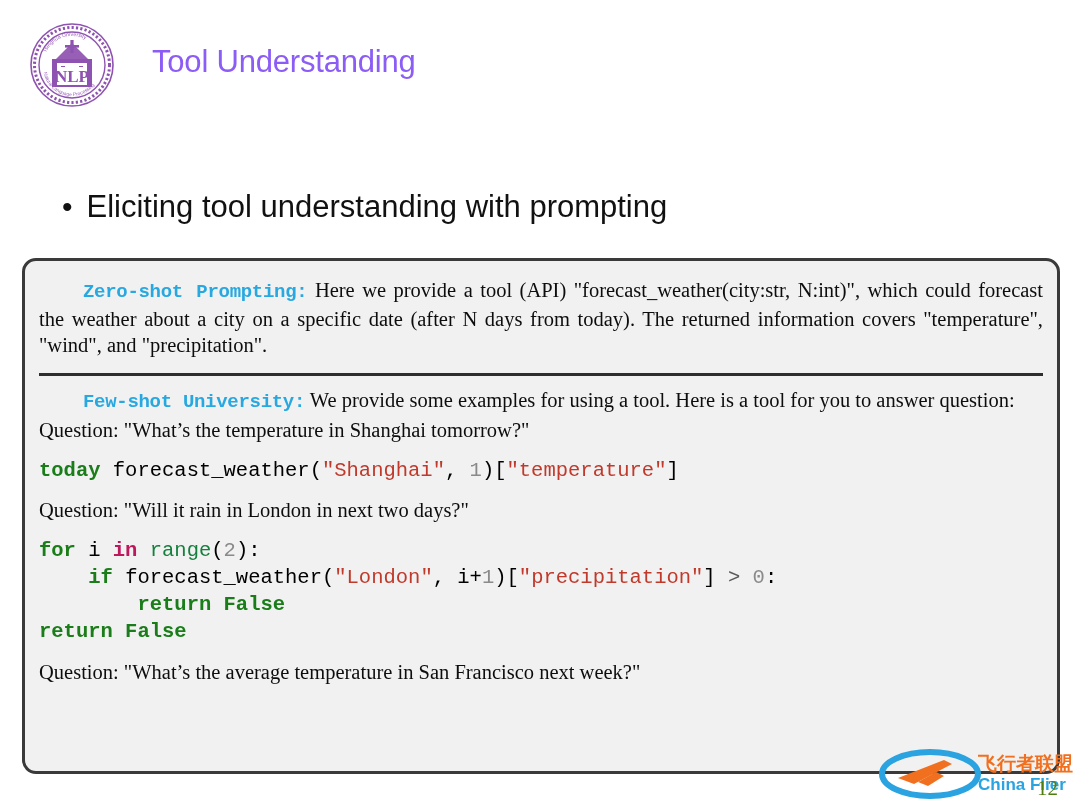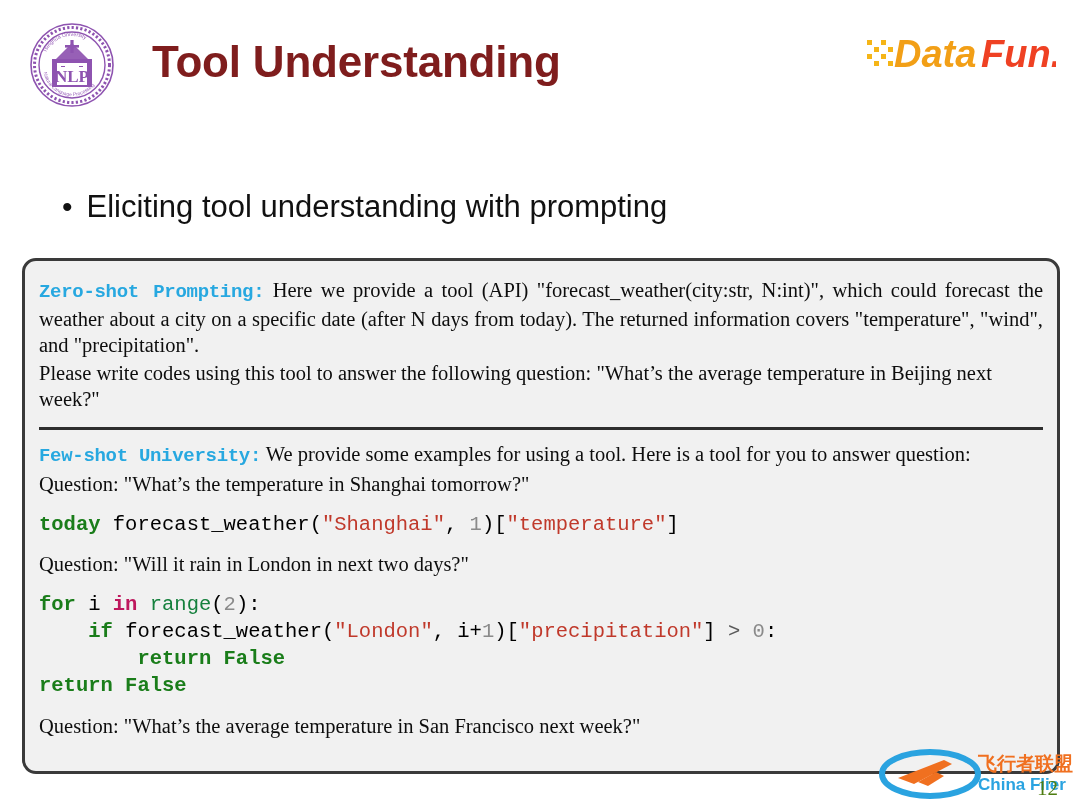--- a/index.html
+++ b/index.html
@@ -12,22 +12,22 @@
   .slide { position: relative; width: 1080px; height: 810px; background: #fff; }
 
   
   .header { position: absolute; left: 0; top: 0; width: 1080px; height: 130px; }
 
   .nlp-logo { position: absolute; left: 26px; top: 21px; width: 92px; height: 88px; }
   .nlp-logo svg { display: block; width: 92px; height: 88px; }
 
   .slide-title {
     position: absolute; left: 152px; top: 30px;
-    font-size: 44px; line-height: 64px;
-    color: #7f1d1d; font-weight: 700;
+    font-size: 31px; line-height: 64px;
+    color: #8b5cf6; font-weight: 400;
     letter-spacing: -0.2px;
     white-space: nowrap;
   }
 
   .datafun-logo { position: absolute; left: 866px; top: 30px; width: 190px; height: 48px; }
   .datafun-logo svg { display: block; width: 190px; height: 48px; }
 
   
   .bullet-row {
     position: absolute; left: 62px; top: 187px;
@@ -60,20 +60,21 @@
     margin: 0;
   }
   .para.nojustify { text-align: left; }
 
   .lead {
     font-family: "Liberation Mono", monospace;
     font-weight: bold;
     font-size: 19px;
     color: #27a8e0;
     letter-spacing: -0.3px;
+    margin-left: 44px;
   }
 
   .divider {
     height: 0; border: 0;
     border-top: 3px solid #2e2e2e;
     margin: 14px 0 11px 0;
   }
 
   .p-zero-1 { margin-top: 2px; }
   .p-zero-2 { margin-top: 1px; }
@@ -150,52 +151,34 @@
           <textPath href="#arcTop" startOffset="14%">Tsinghua University</textPath>
         </text>
         <text font-family="'Liberation Sans', sans-serif" font-size="5" fill="#9a63ba">
           <textPath href="#arcBot" startOffset="6%">Natural Language Processing</textPath>
         </text>
       </svg>
     </div>
 
     <div class="slide-title">Tool Understanding</div>
 
-    <div class="datafun-logo">
-      <svg viewBox="0 0 190 48" xmlns="http://www.w3.org/2000/svg">
-
-        <g fill="#f5b517">
-          <rect x="1" y="10" width="5" height="5"></rect>
-          <rect x="8" y="17" width="5" height="5"></rect>
-          <rect x="1" y="24" width="5" height="5"></rect>
-          <rect x="8" y="31" width="5" height="5"></rect>
-          <rect x="15" y="10" width="5" height="5"></rect>
-          <rect x="15" y="24" width="5" height="5"></rect>
-          <rect x="22" y="17" width="5" height="5"></rect>
-          <rect x="22" y="31" width="5" height="5"></rect>
-        </g>
-        <text x="28" y="37" font-family="'Liberation Sans', sans-serif" font-size="38" font-weight="bold" font-style="italic" fill="#f29f16">Data</text>
-        <text x="115" y="37" font-family="'Liberation Sans', sans-serif" font-size="38" font-weight="bold" font-style="italic" fill="#ef4123">Fun.</text>
-      </svg>
-    </div>
   </div>
 
   <div class="bullet-row">
     <span class="bullet-dot">•</span>
     <span class="bullet-text">Eliciting tool understanding with prompting</span>
   </div>
 
   <div class="prompt-box">
 
     <p class="para p-zero-1">
       <span class="lead">Zero-shot Prompting:</span>
       <span>Here we provide a tool (API) "forecast_weather(city:str, N:int)", which could forecast the weather about a city on a specific date (after N days from today).  The returned information covers "temperature", "wind", and "precipitation".</span>
     </p>
 
-    <p class="para nojustify p-zero-2">Please write codes using this tool to answer the following question: "What’s the average temperature in Beijing next week?"</p>
 
     <hr class="divider">
 
     <p class="para nojustify p-few-1">
       <span class="lead">Few-shot University:</span>
       <span>We provide some examples for using a tool. Here is a tool for you to answer question:</span>
     </p>
 
     <p class="para nojustify p-q1">Question: "What’s the temperature in Shanghai tomorrow?"</p>
 

